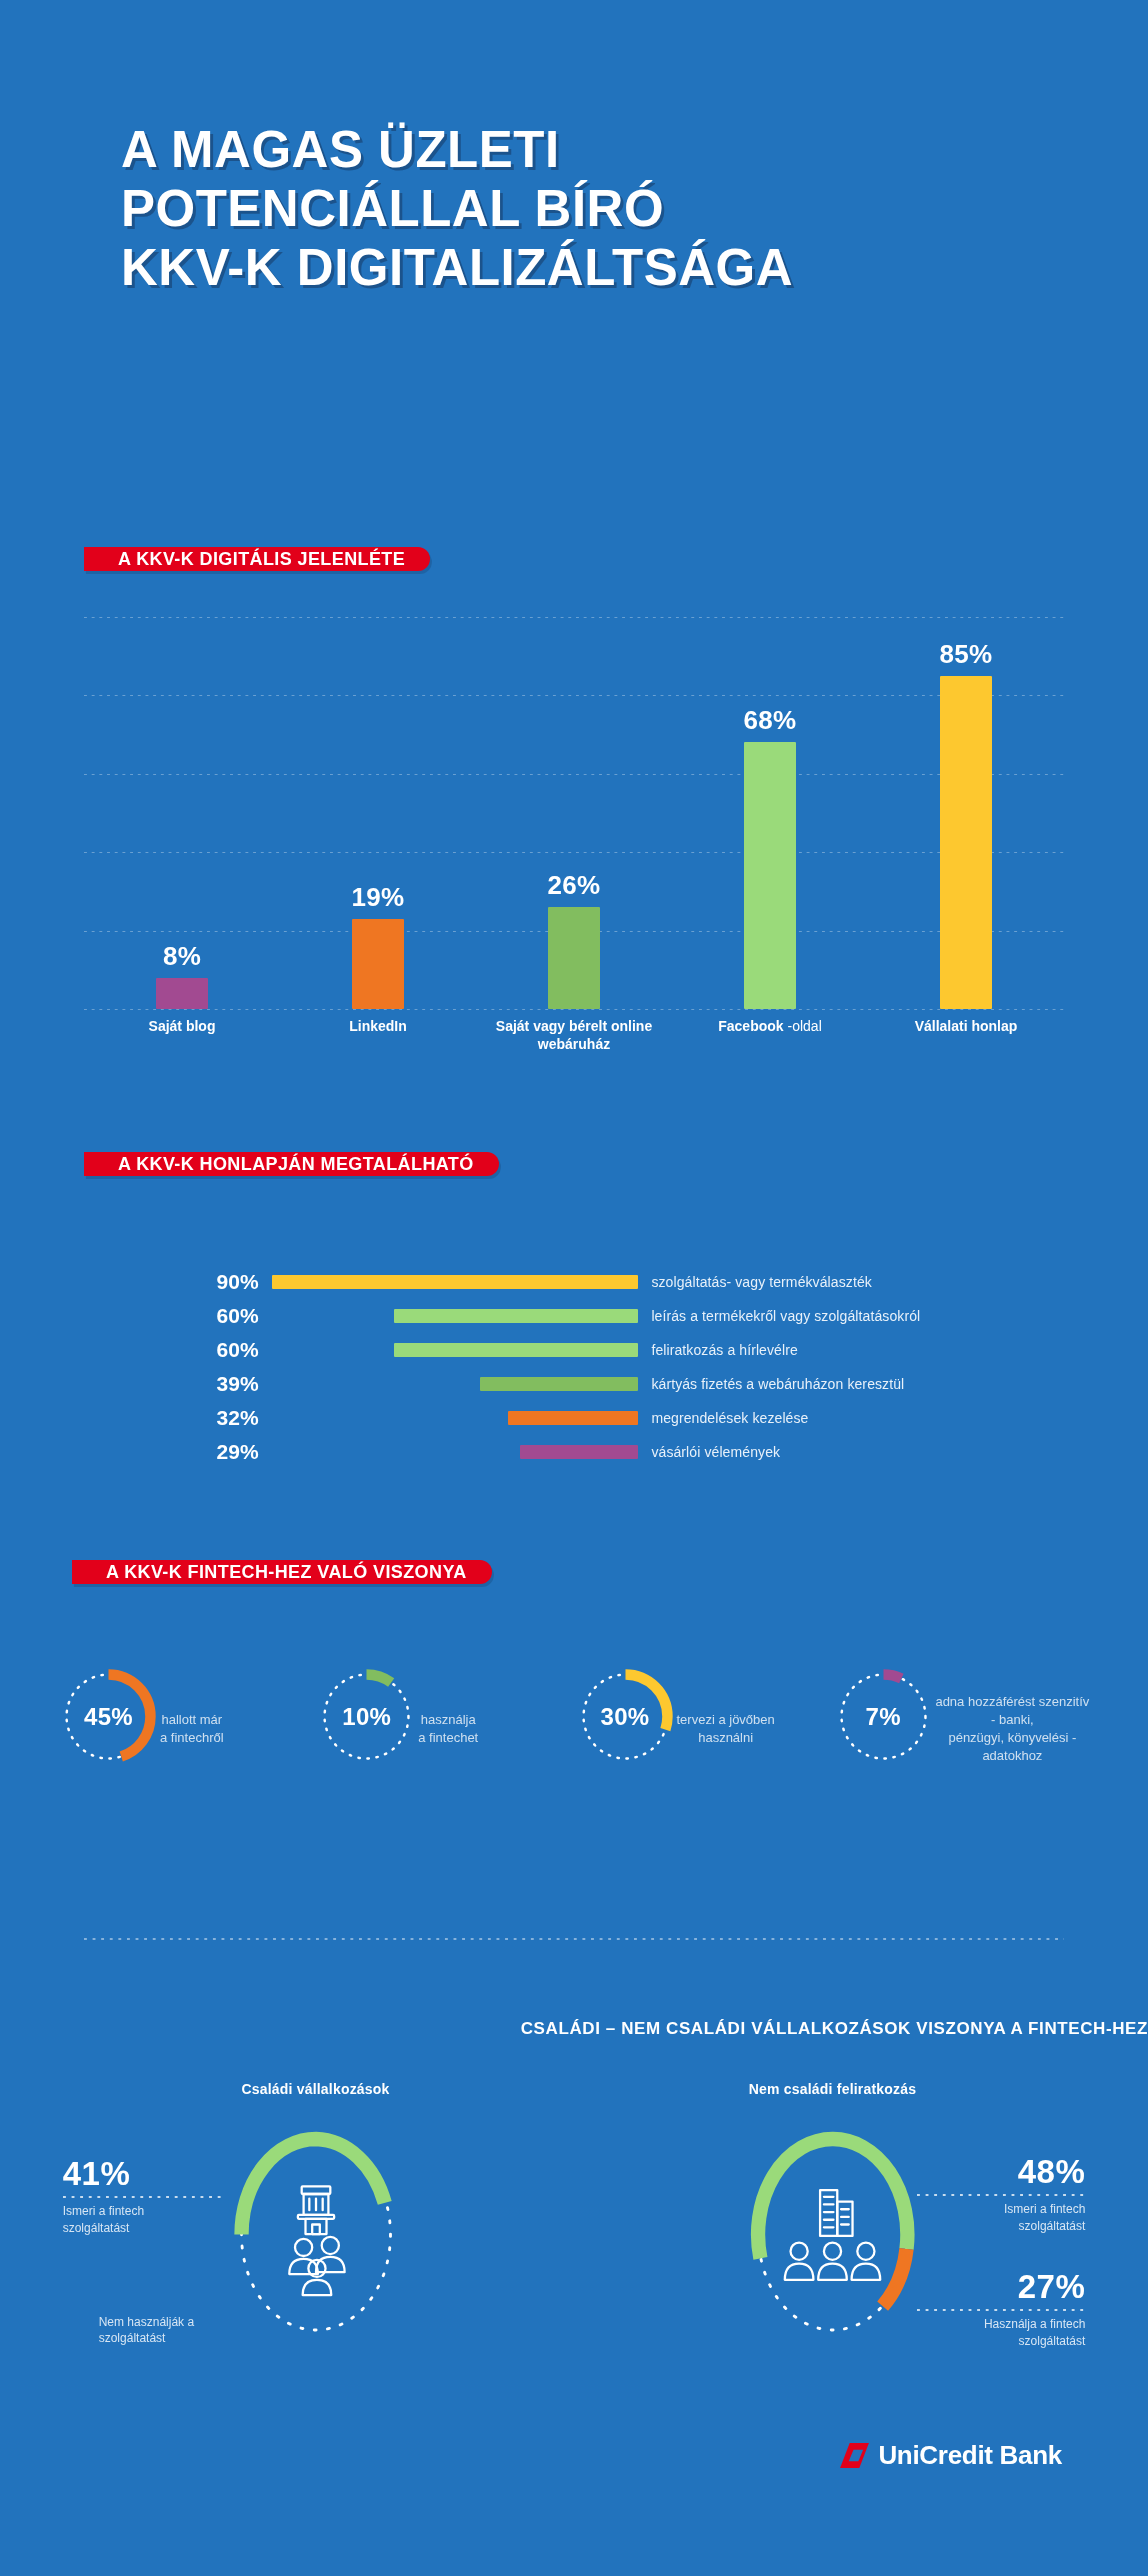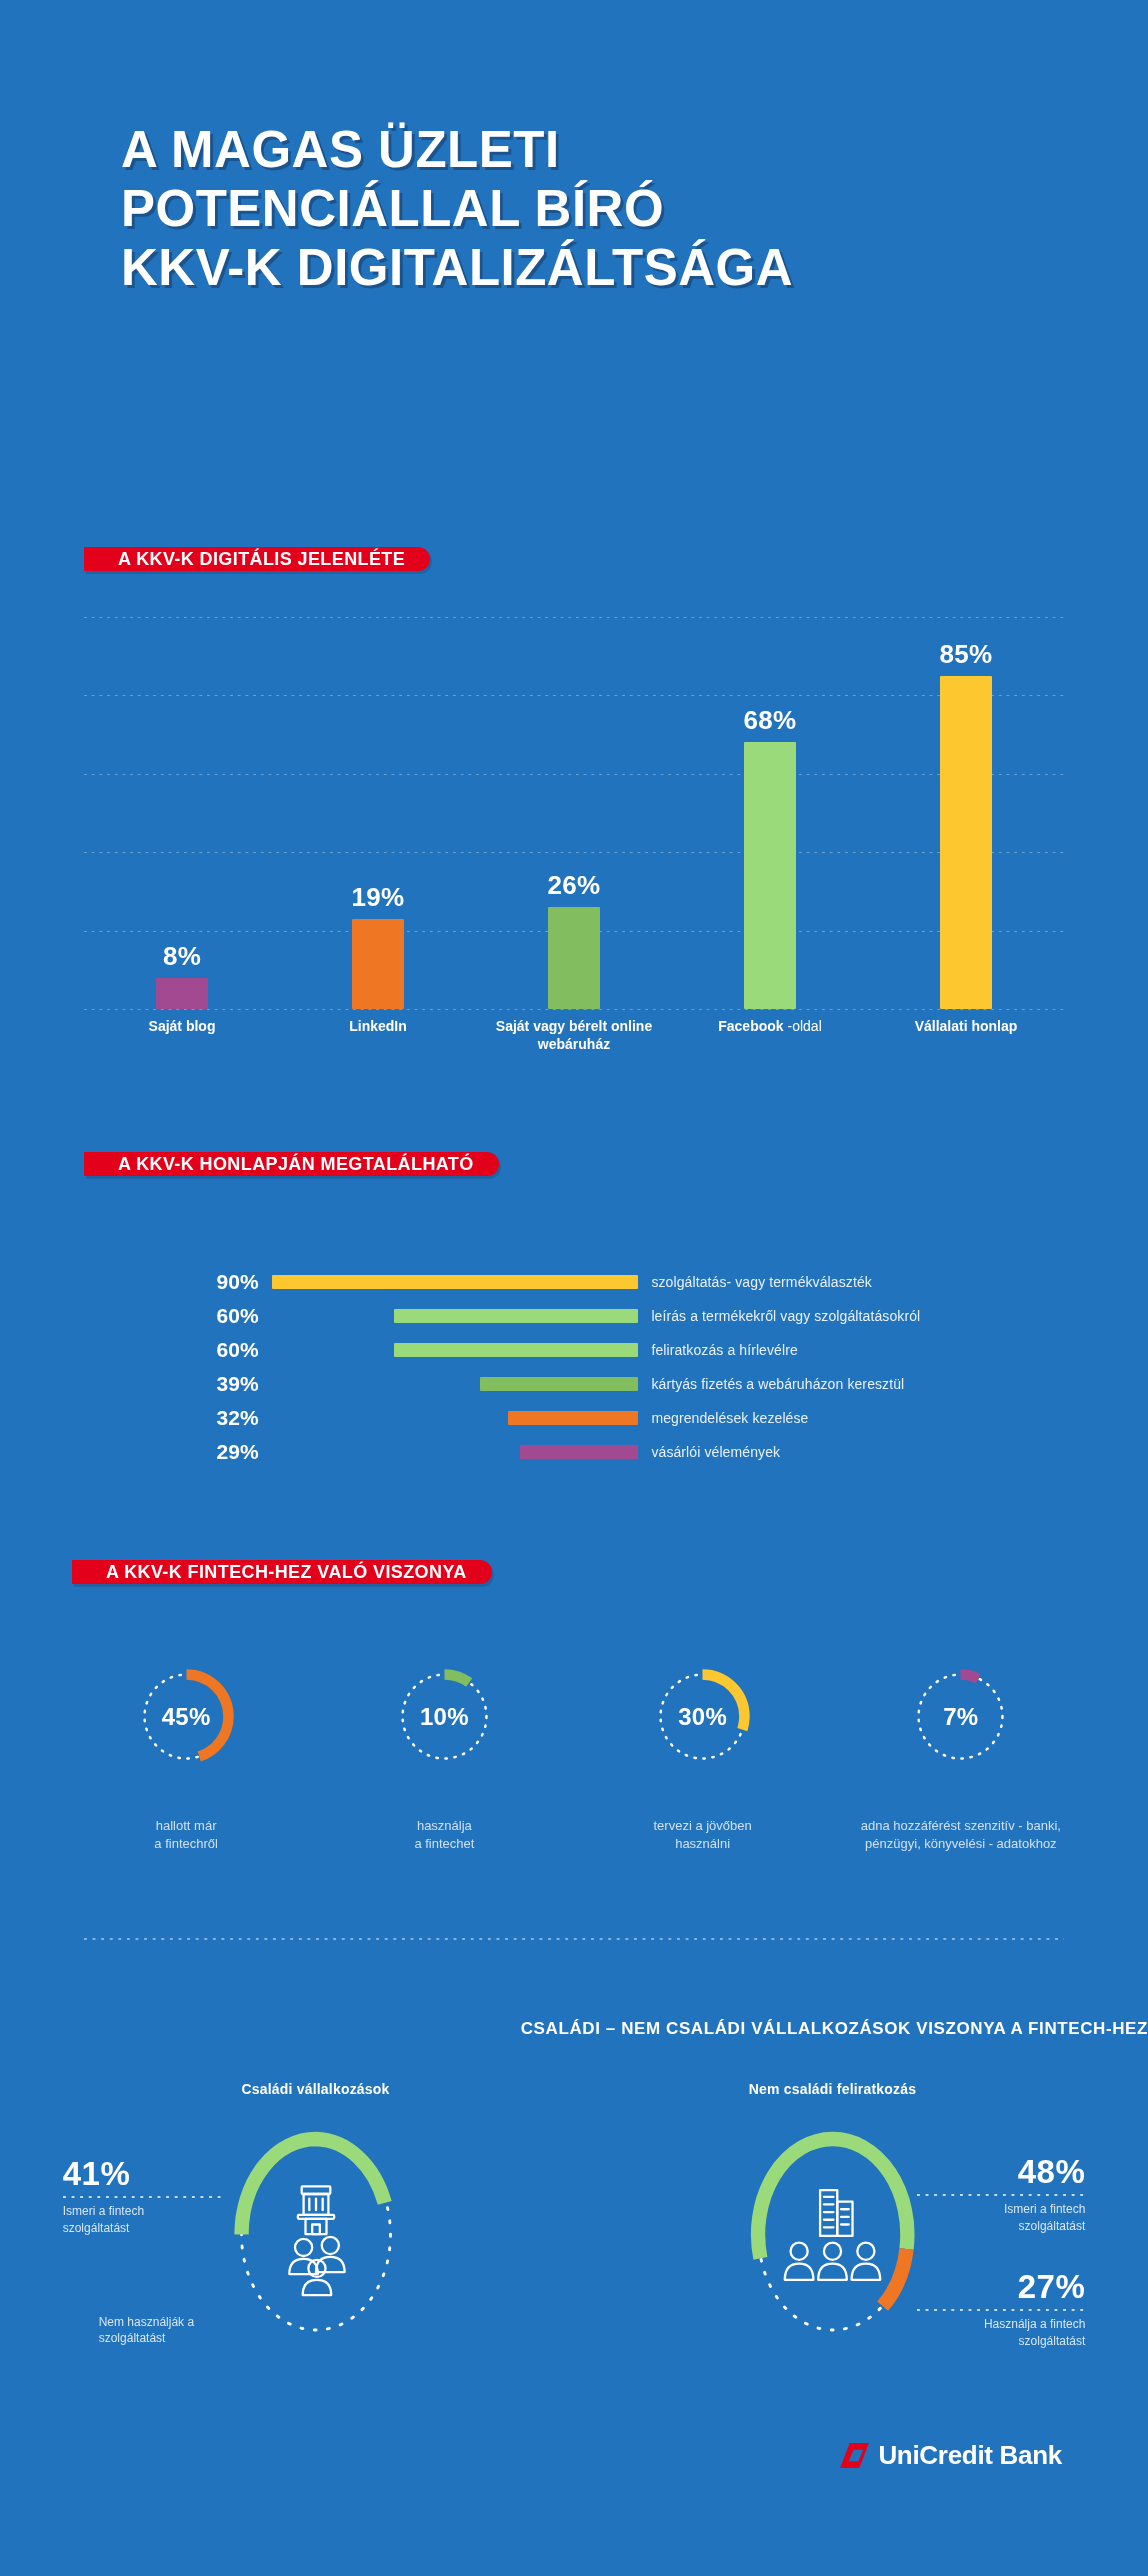--- a/index.html
+++ b/index.html
@@ -59,21 +59,21 @@
   
   .hwrap { position: absolute; left: 84px; top: 1265px; width: 980px; }
   .hrow { display: flex; align-items: center; height: 34px; }
   .hnum { width: 188px; text-align: right; font-size: 21px; font-weight: bold; padding-right: 13.4px; }
   .htrack { width: 366px; position: relative; height: 34px; display: flex; align-items: center; justify-content: flex-end; }
   .hbar { height: 14.4px; border-radius: 1px; }
   .hlab { padding-left: 13.4px; font-size: 14px; color: #e8f1fa; font-weight: 400; letter-spacing: 0.1px; }
 
   
   .donuts { position: absolute; left: 57px; top: 1665px; width: 1033px; display: flex; }
-  .donut-cell { flex: 1; display: flex; flex-direction: column; align-items: center; gap: 24px; }
+  .donut-cell { flex: 1; display: flex; flex-direction: row; align-items: center; }
   .donut { position: relative; width: 103px; height: 103px; }
   .donut svg { display: block; }
   .donut .pct { position: absolute; inset: 0; display: flex; align-items: center; justify-content: center;
                 font-size: 24px; font-weight: bold; letter-spacing: 0.3px; }
   .donut-cap { margin-top: 25px; font-size: 13px; line-height: 18px; text-align: center;
                color: #cfe0f0; font-weight: 400; }
 
   
   .divider { position: absolute; left: 84px; top: 1938px; width: 980px; height: 1.9px;
              background-image: linear-gradient(to right, rgba(255,255,255,0.45) 0 2.9px, transparent 2.9px 8.6px);

